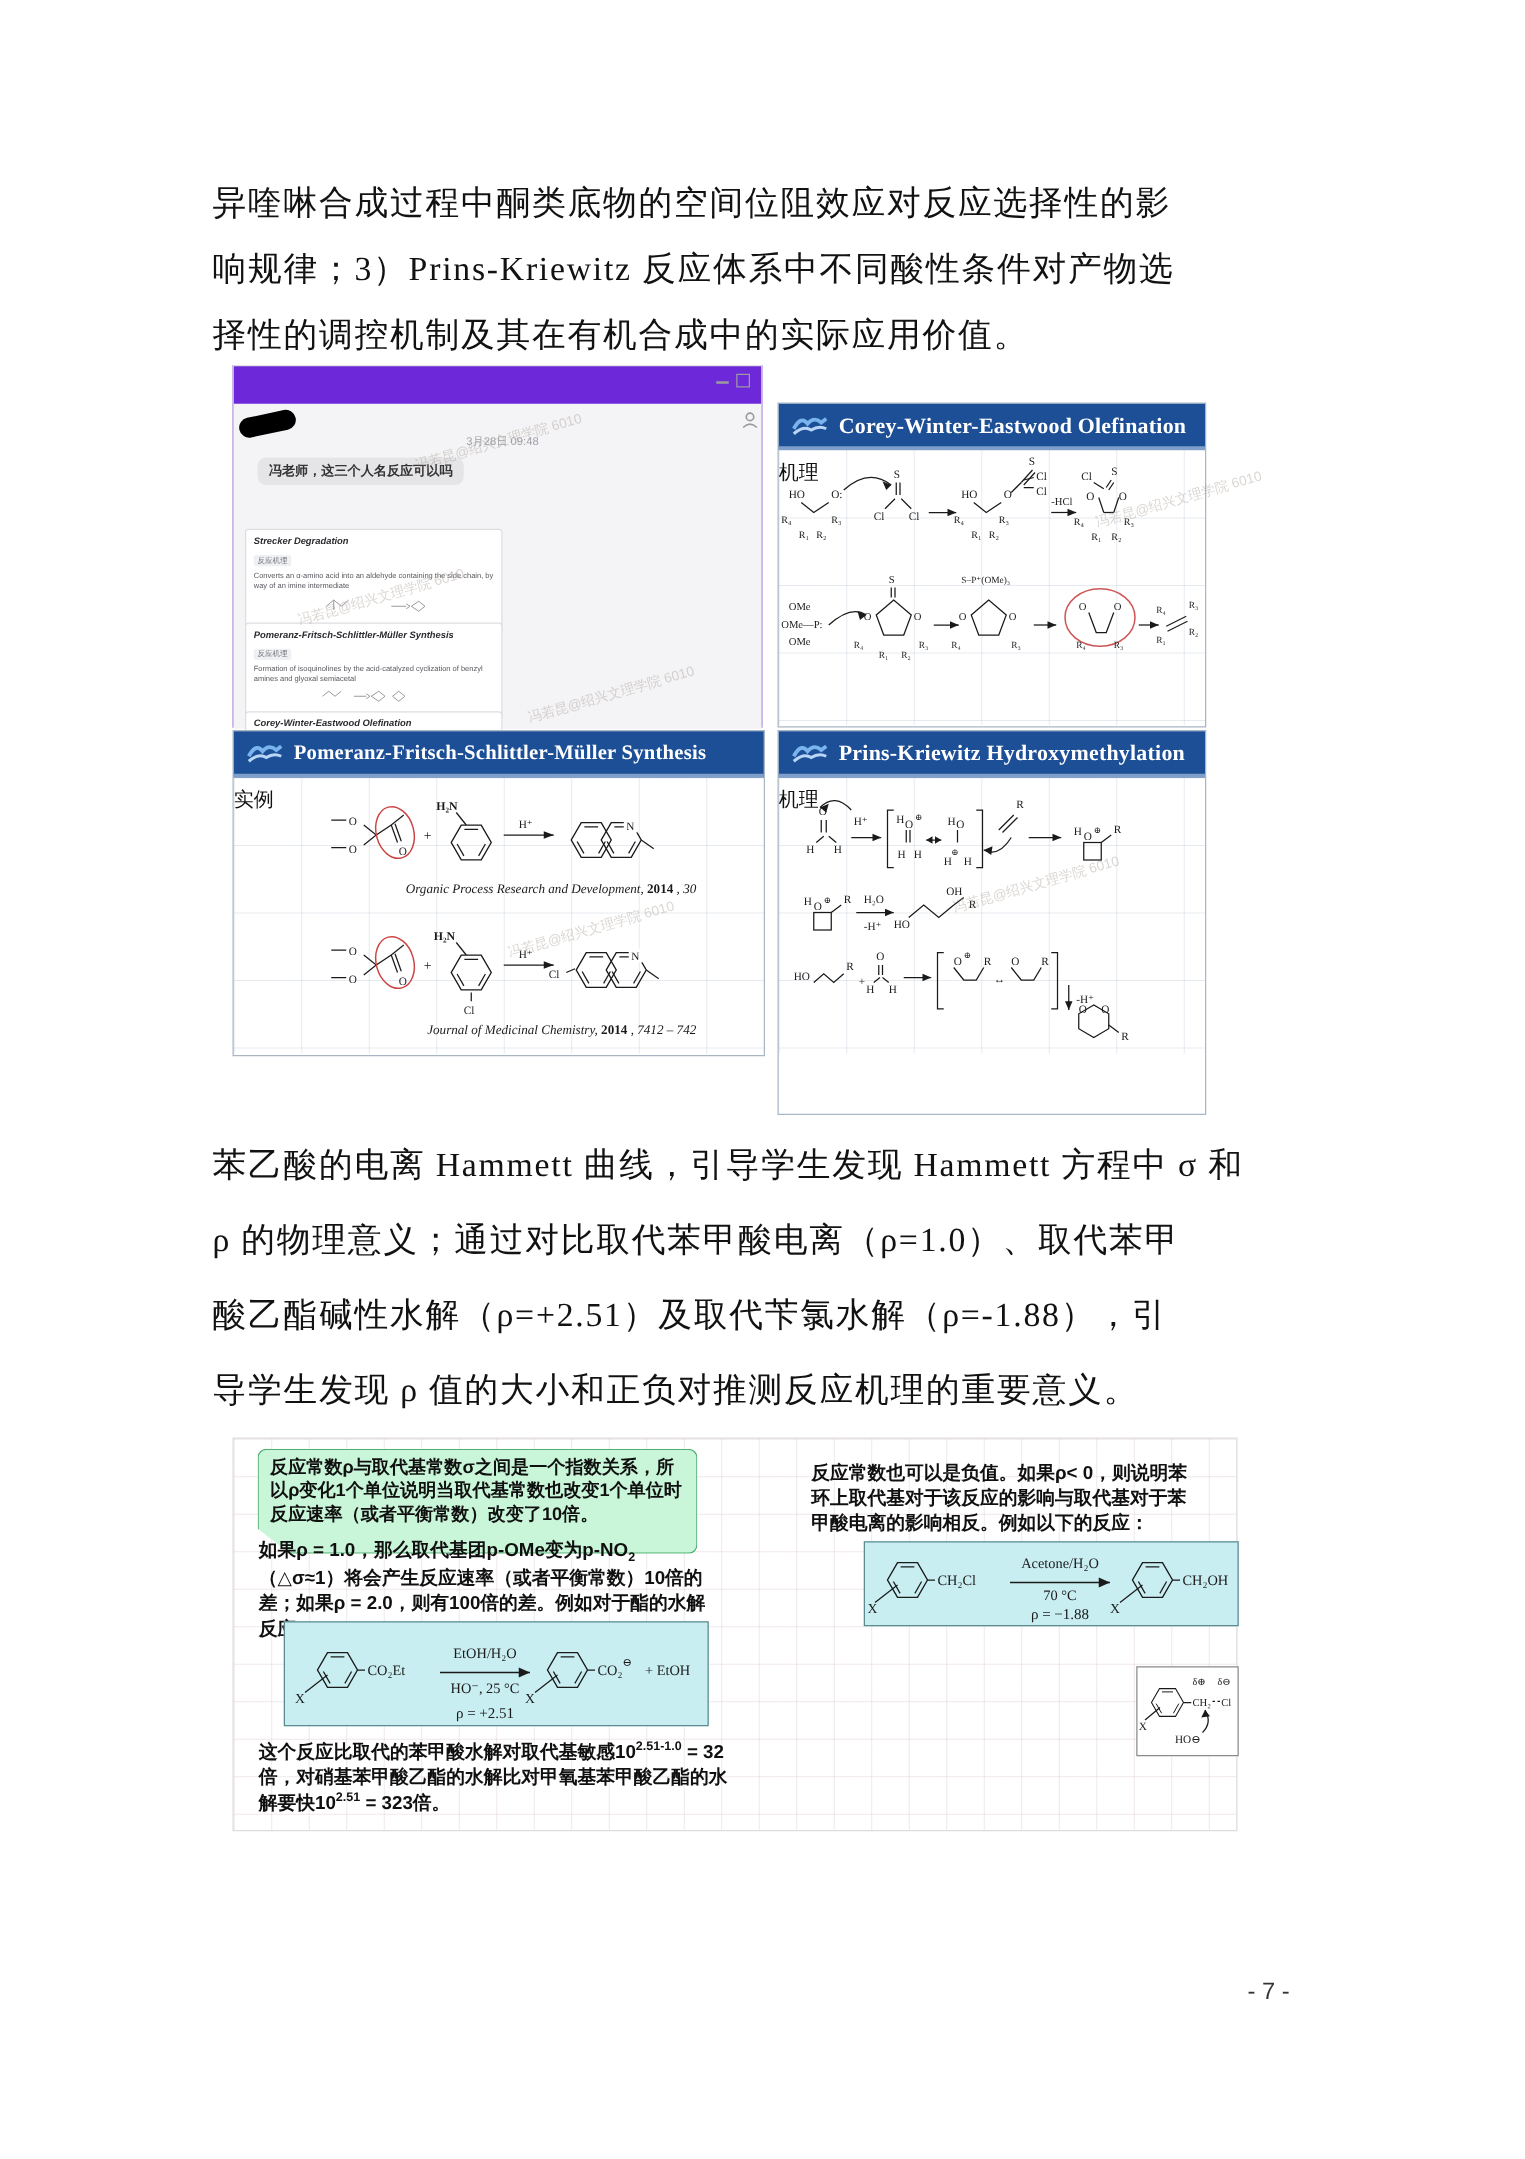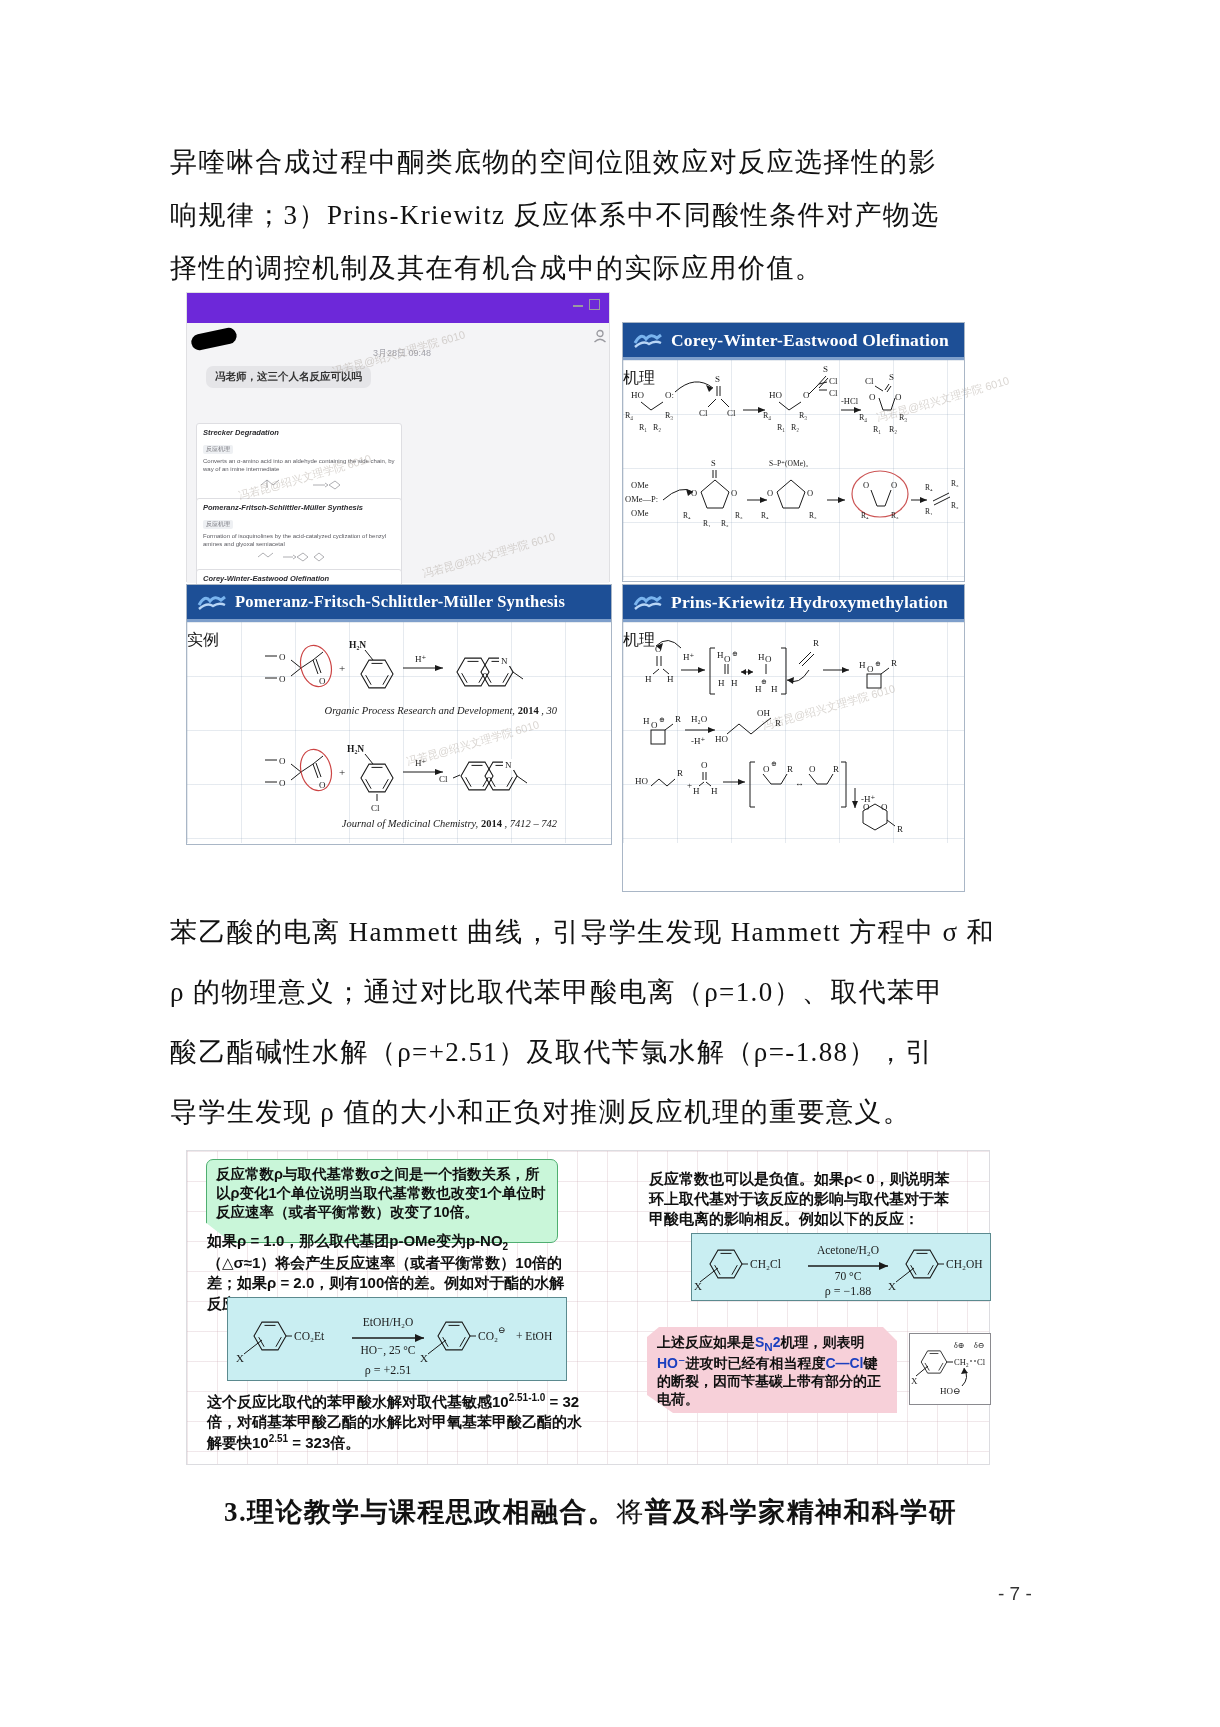--- a/index.html
+++ b/index.html
@@ -486,39 +486,35 @@
         <text x="156" y="46" font-size="11.5" text-anchor="middle">70 °C</text>
         <text x="156" y="61" font-size="12" text-anchor="middle">ρ = −1.88</text>
         <use href="#benz" transform="translate(230,30)"></use>
         <line x1="204" y1="48" x2="222" y2="34" stroke="#1a1a1a" stroke-width="1"></line>
         <text x="196" y="56" font-size="11">X</text>
         <line x1="246" y1="30" x2="252" y2="30" stroke="#1a1a1a" stroke-width="1"></line>
         <text x="254" y="34" font-size="11.5">CH₂OH</text>
       </svg>
     </div>
 
-    <div class="pinkbox">
-      <span>上述反应如果是</span><span class="blue"><span>S</span><sub>N</sub><span>2</span></span><span>机理，则表明</span><span class="blue">HO⁻</span><span>进攻时已经有相当程度</span><span class="blue">C—Cl</span><span>键的断裂，因而苄基碳上带有部分的正电荷。</span>
-    </div>
 
     <div class="structbox">
       <svg width="80" height="70" viewBox="0 0 80 70">
         <use href="#benz" transform="translate(24,28) scale(0.8)"></use>
         <line x1="6" y1="42" x2="18" y2="32" stroke="#1a1a1a" stroke-width="1"></line>
         <text x="1" y="50" font-size="9">X</text>
         <line x1="37" y1="28" x2="43" y2="28" stroke="#1a1a1a" stroke-width="1"></line>
         <text x="44" y="31" font-size="8.5">CH₂</text>
         <text x="44" y="14" font-size="8">δ⊕</text>
         <line x1="60" y1="27" x2="66" y2="27" stroke="#1a1a1a" stroke-width="1" stroke-dasharray="2,2"></line>
         <text x="67" y="31" font-size="8.5">Cl</text>
         <text x="64" y="14" font-size="8">δ⊖</text>
         <path d="M52,52 Q60,44 54,34" fill="none" stroke="#1a1a1a" stroke-width="1"></path>
         <polygon points="54,34 51,40 58,39" fill="#1a1a1a"></polygon>
         <text x="30" y="60" font-size="9">HO⊖</text>
       </svg>
     </div>
   </div>
 
-  <div class="pline" style="left:224px;top:1494px"><span class="bold">3.理论教学与课程思政相融合。</span><span>将</span><span class="bold">普及科学家精神和科学研</span></div>
 
   <div class="pagenum">- 7 -</div>
 
 </div>
 
 </body></html>

